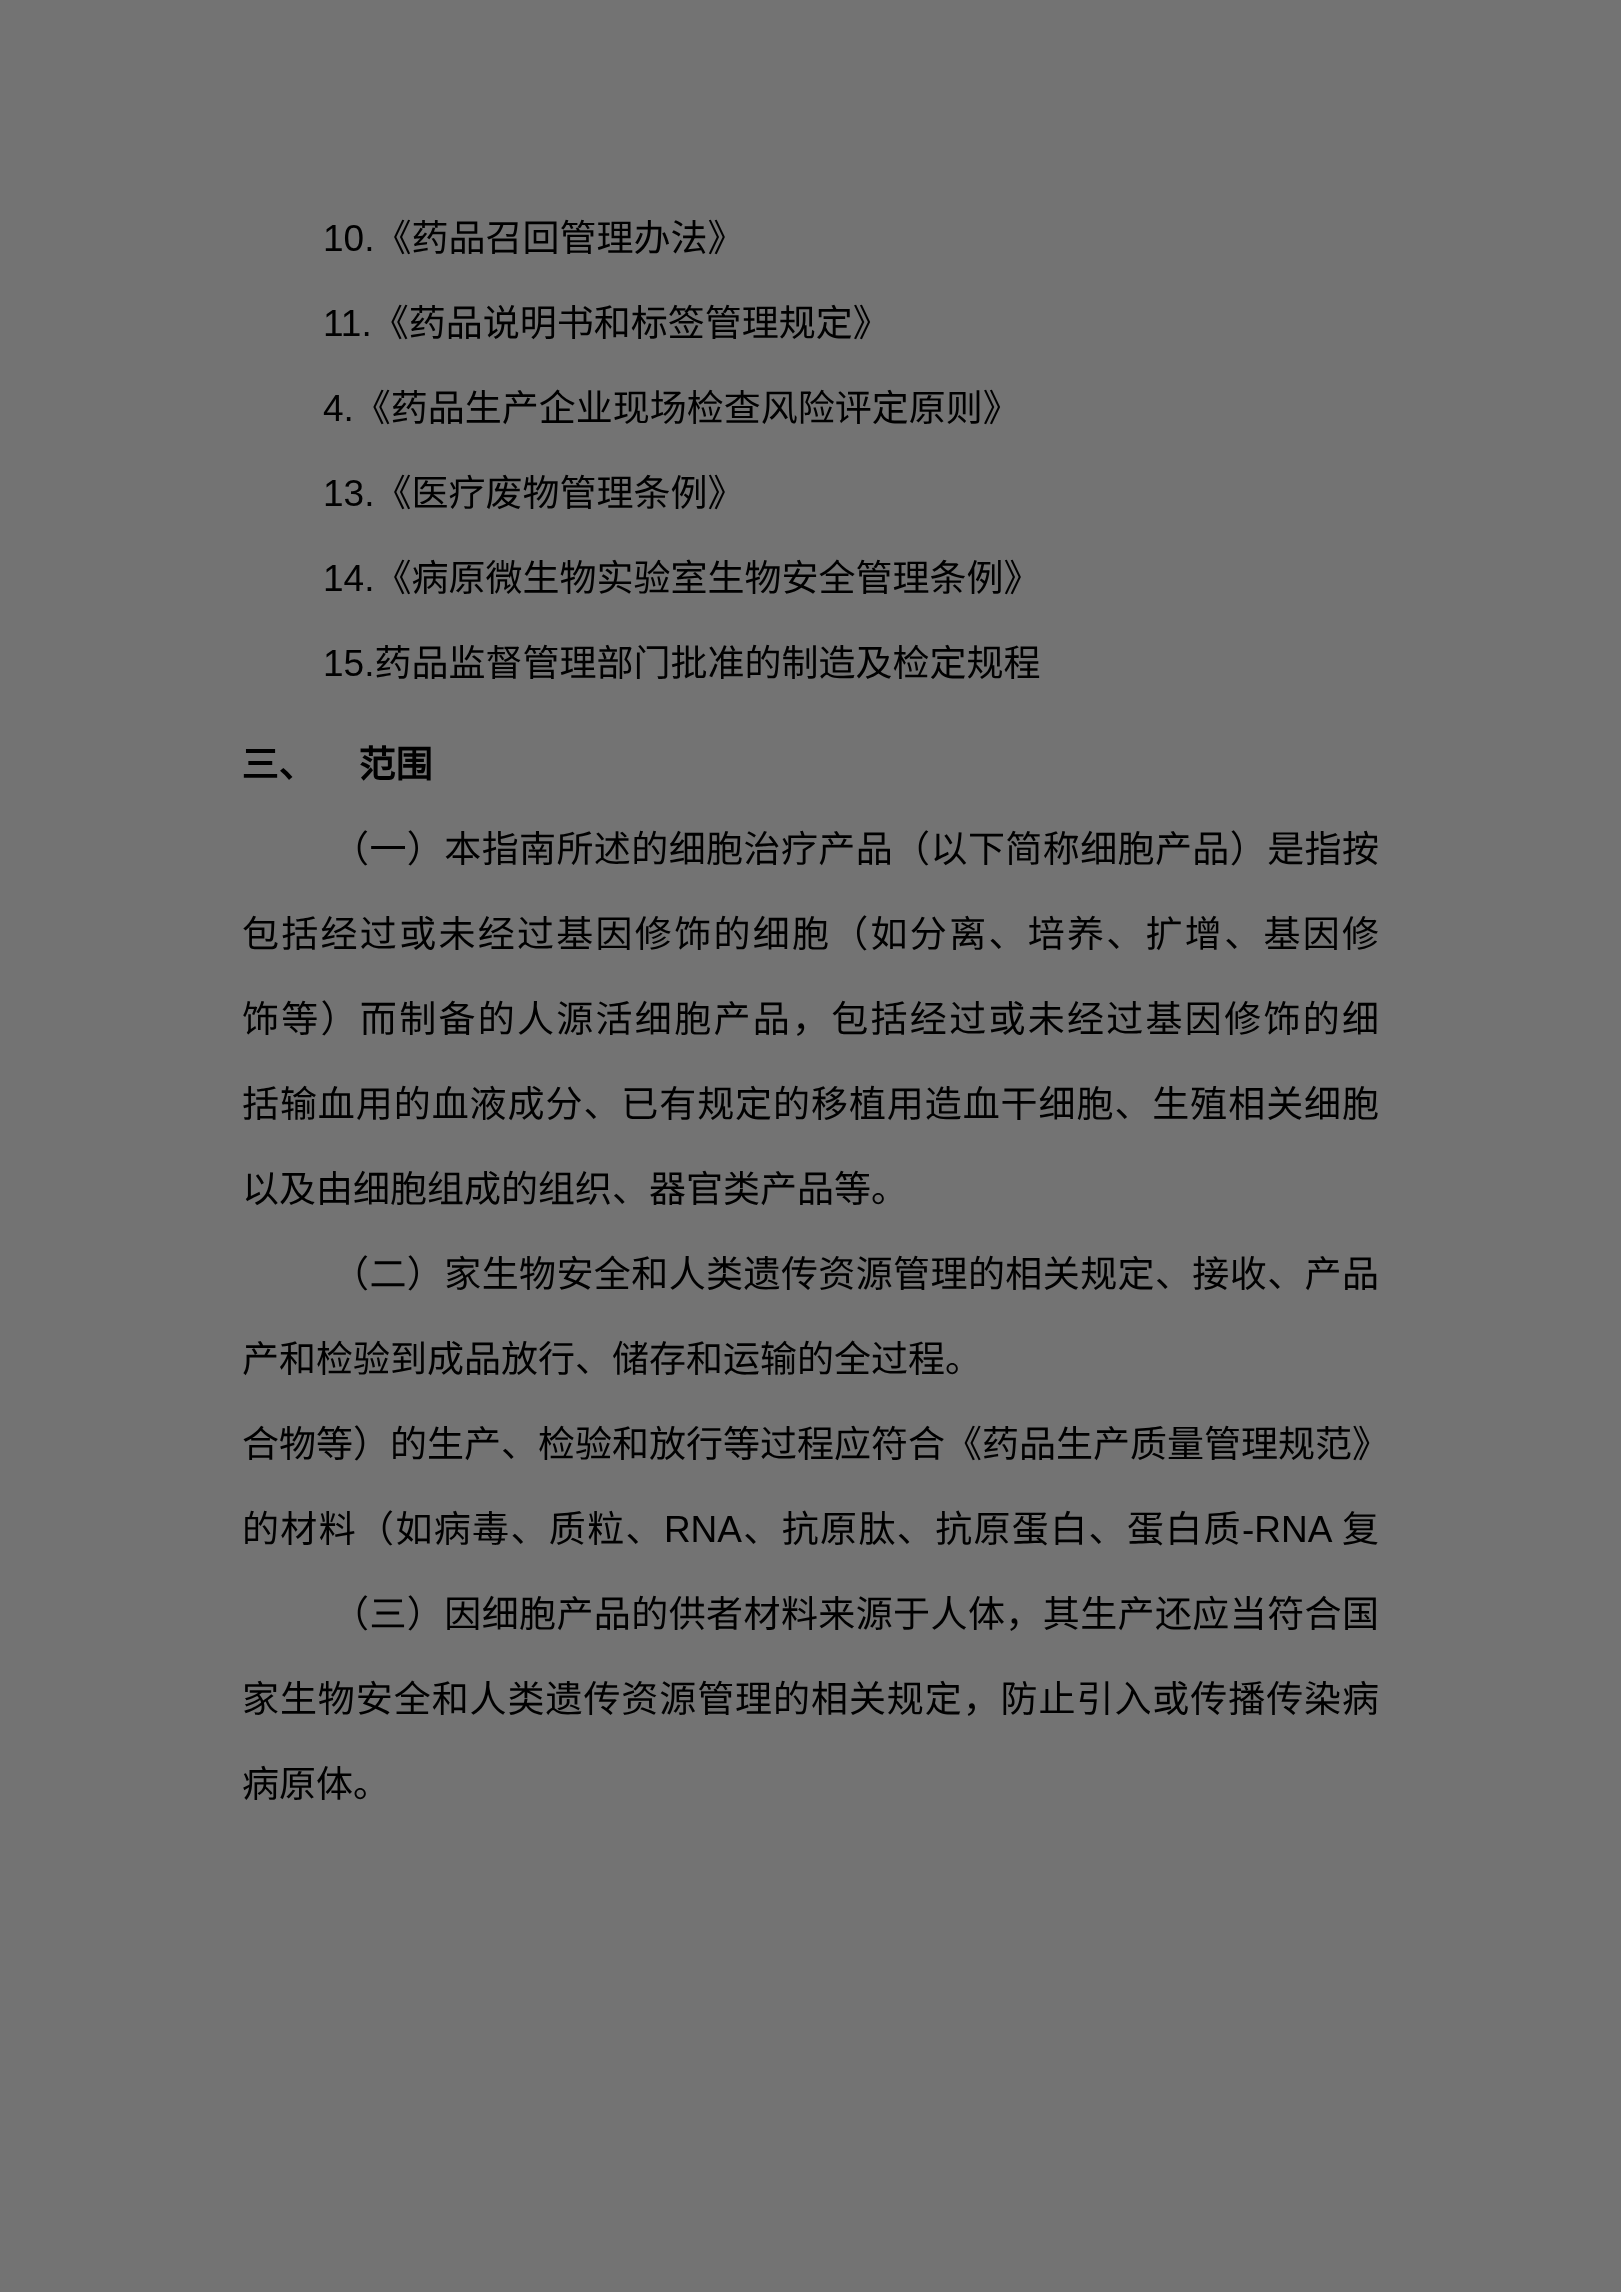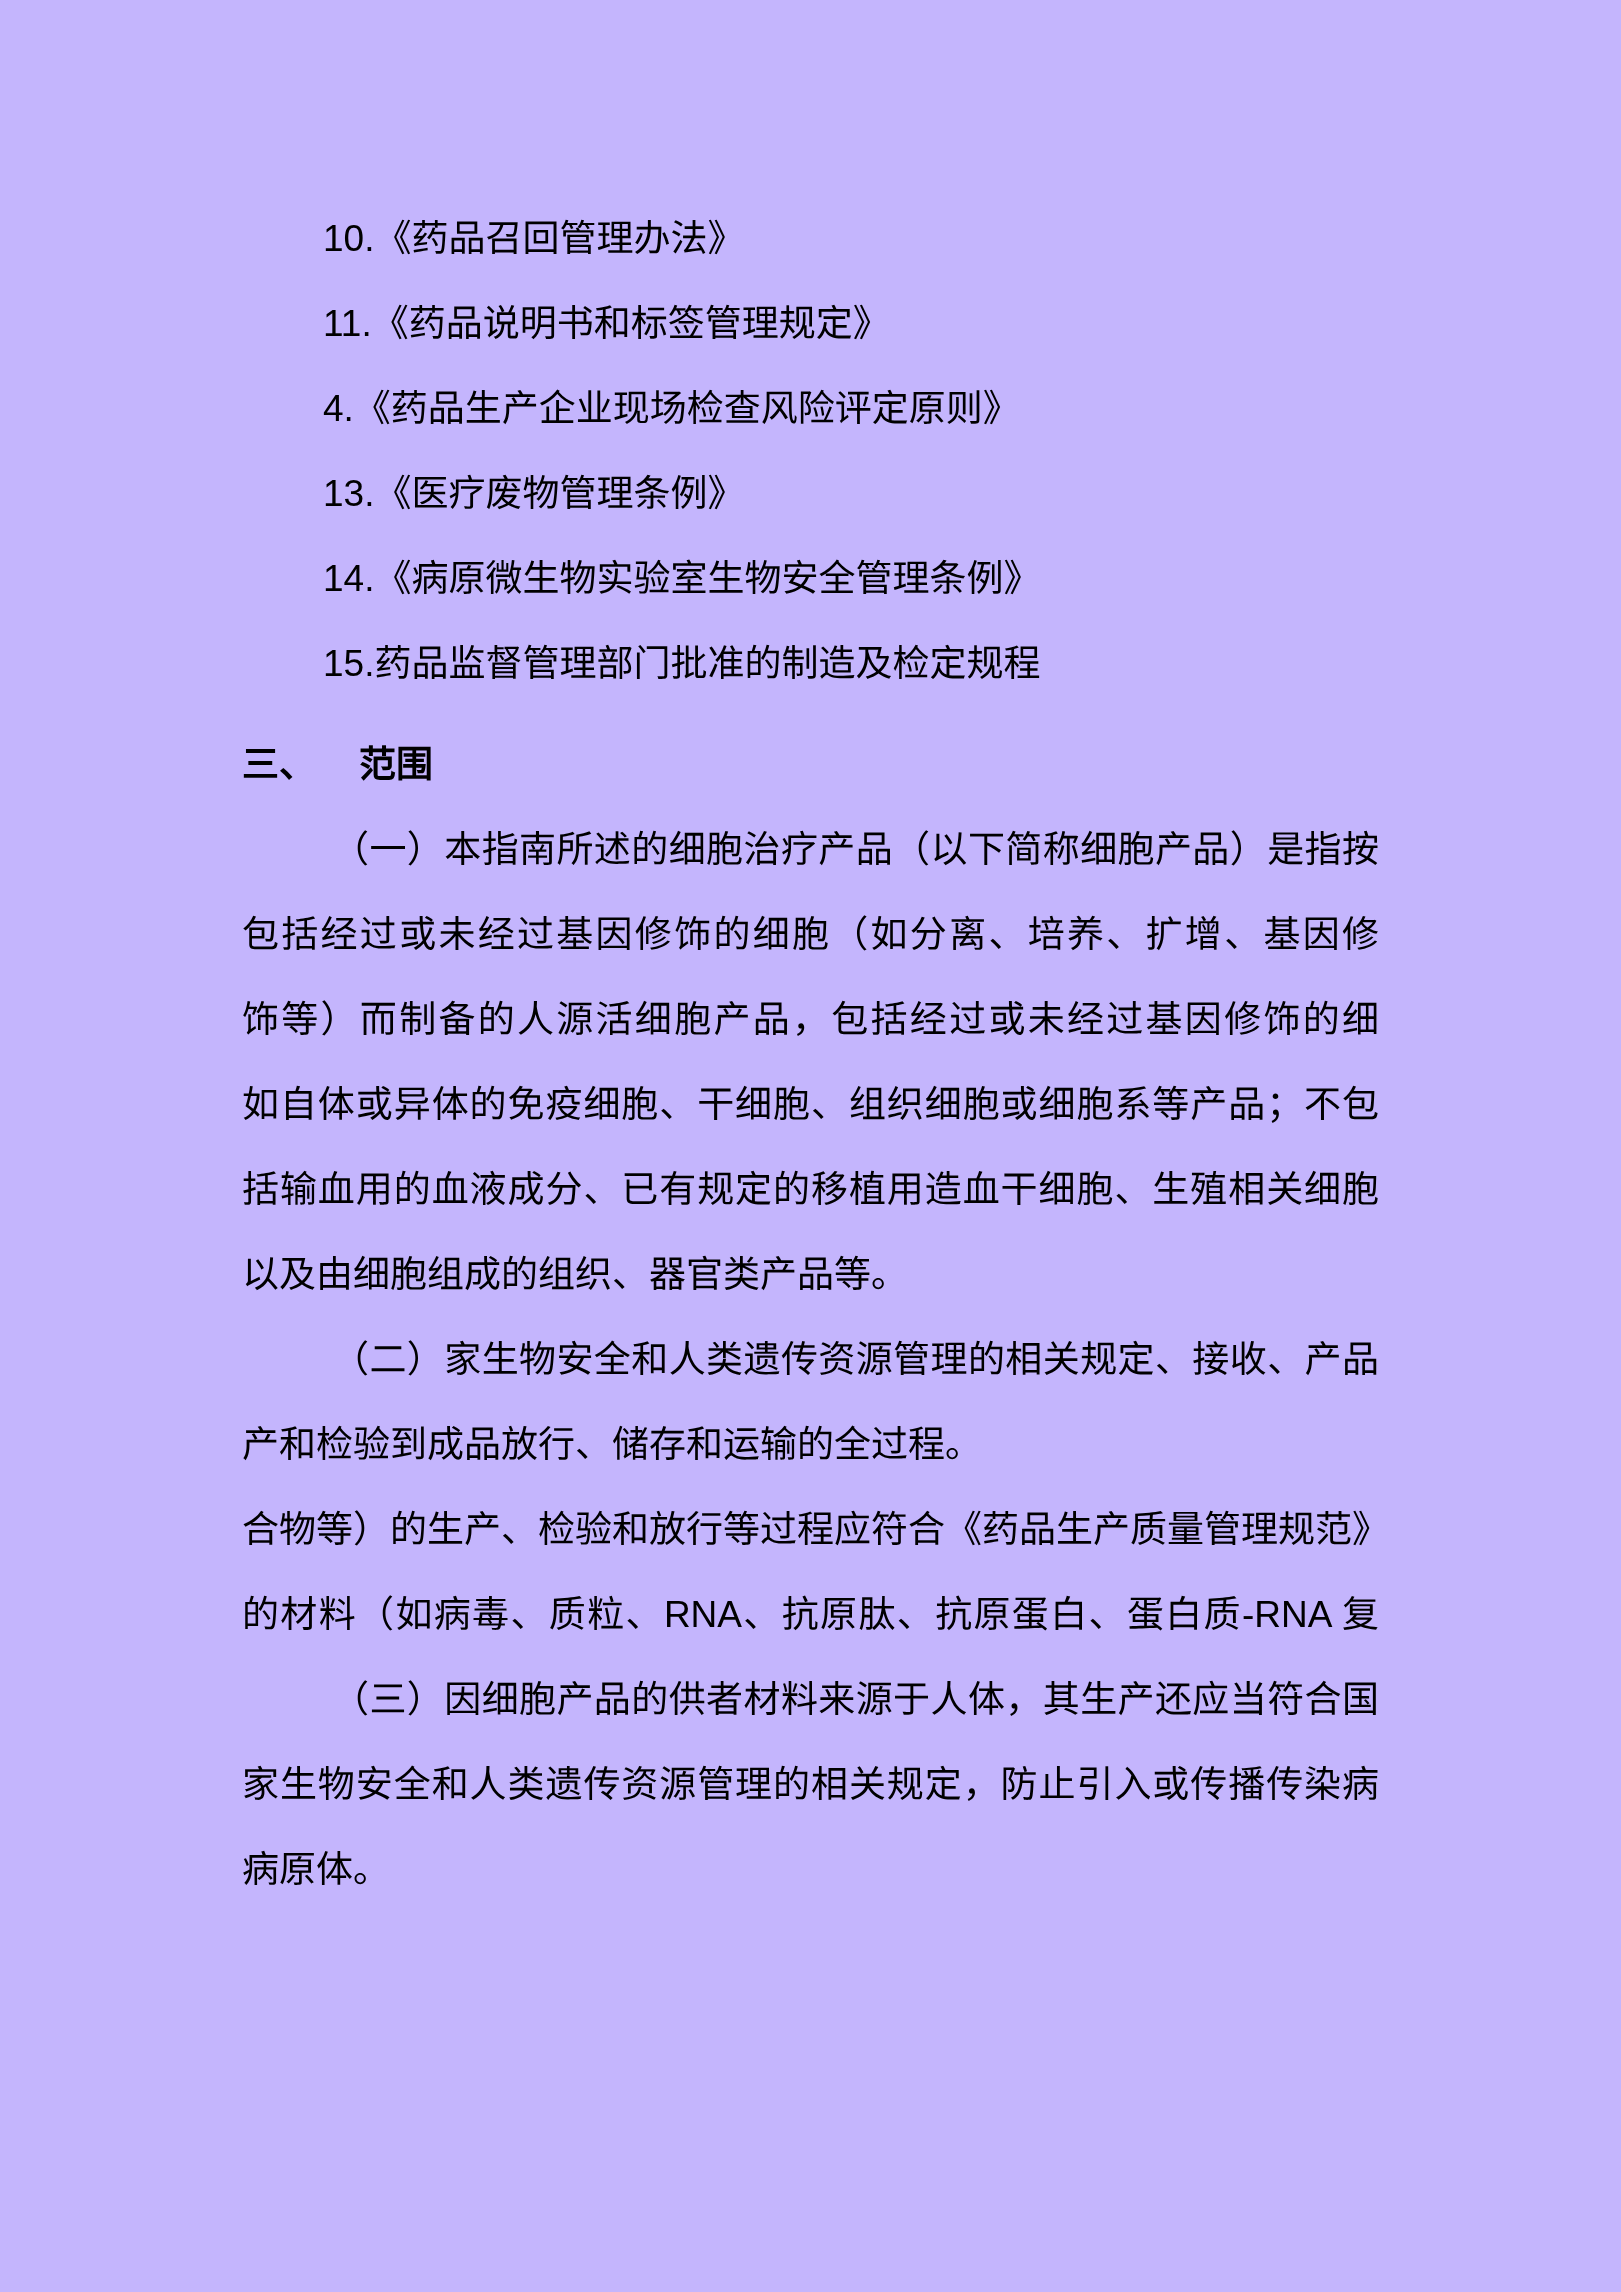--- a/index.html
+++ b/index.html
@@ -5,21 +5,21 @@
   html, body {
     margin: 0;
     padding: 0;
     background: #e8e8e8;
   }
   .page {
     position: relative;
     width: 1621px;
     height: 2293px;
     margin: 0 auto;
-    background: #c4b5fd;
+    background: #737373;
     color: #000000;
     font-family: "Liberation Sans", "DejaVu Sans", sans-serif;
     overflow: hidden;
   }
   .content {
     position: absolute;
     left: 242px;
     top: 196px;
     width: 1137px;
     font-size: 37px;
@@ -69,21 +69,20 @@
     </div>
 
     <div class="heading">
       <span>三、</span><span class="title-gap">范围</span>
     </div>
 
     <div>
       <div class="line just first">（一）本指南所述的细胞治疗产品（以下简称细胞产品）是指按</div>
       <div class="line just">包括经过或未经过基因修饰的细胞（如分离、培养、扩增、基因修</div>
       <div class="line just">饰等）而制备的人源活细胞产品，包括经过或未经过基因修饰的细胞，</div>
-      <div class="line just">如自体或异体的免疫细胞、干细胞、组织细胞或细胞系等产品；不包</div>
       <div class="line just">括输血用的血液成分、已有规定的移植用造血干细胞、生殖相关细胞</div>
       <div class="line">以及由细胞组成的组织、器官类产品等。</div>
     </div>
 
     <div>
       <div class="line just first">（二）家生物安全和人类遗传资源管理的相关规定、接收、产品生</div>
       <div class="line">产和检验到成品放行、储存和运输的全过程。</div>
     </div>
 
     <div>

